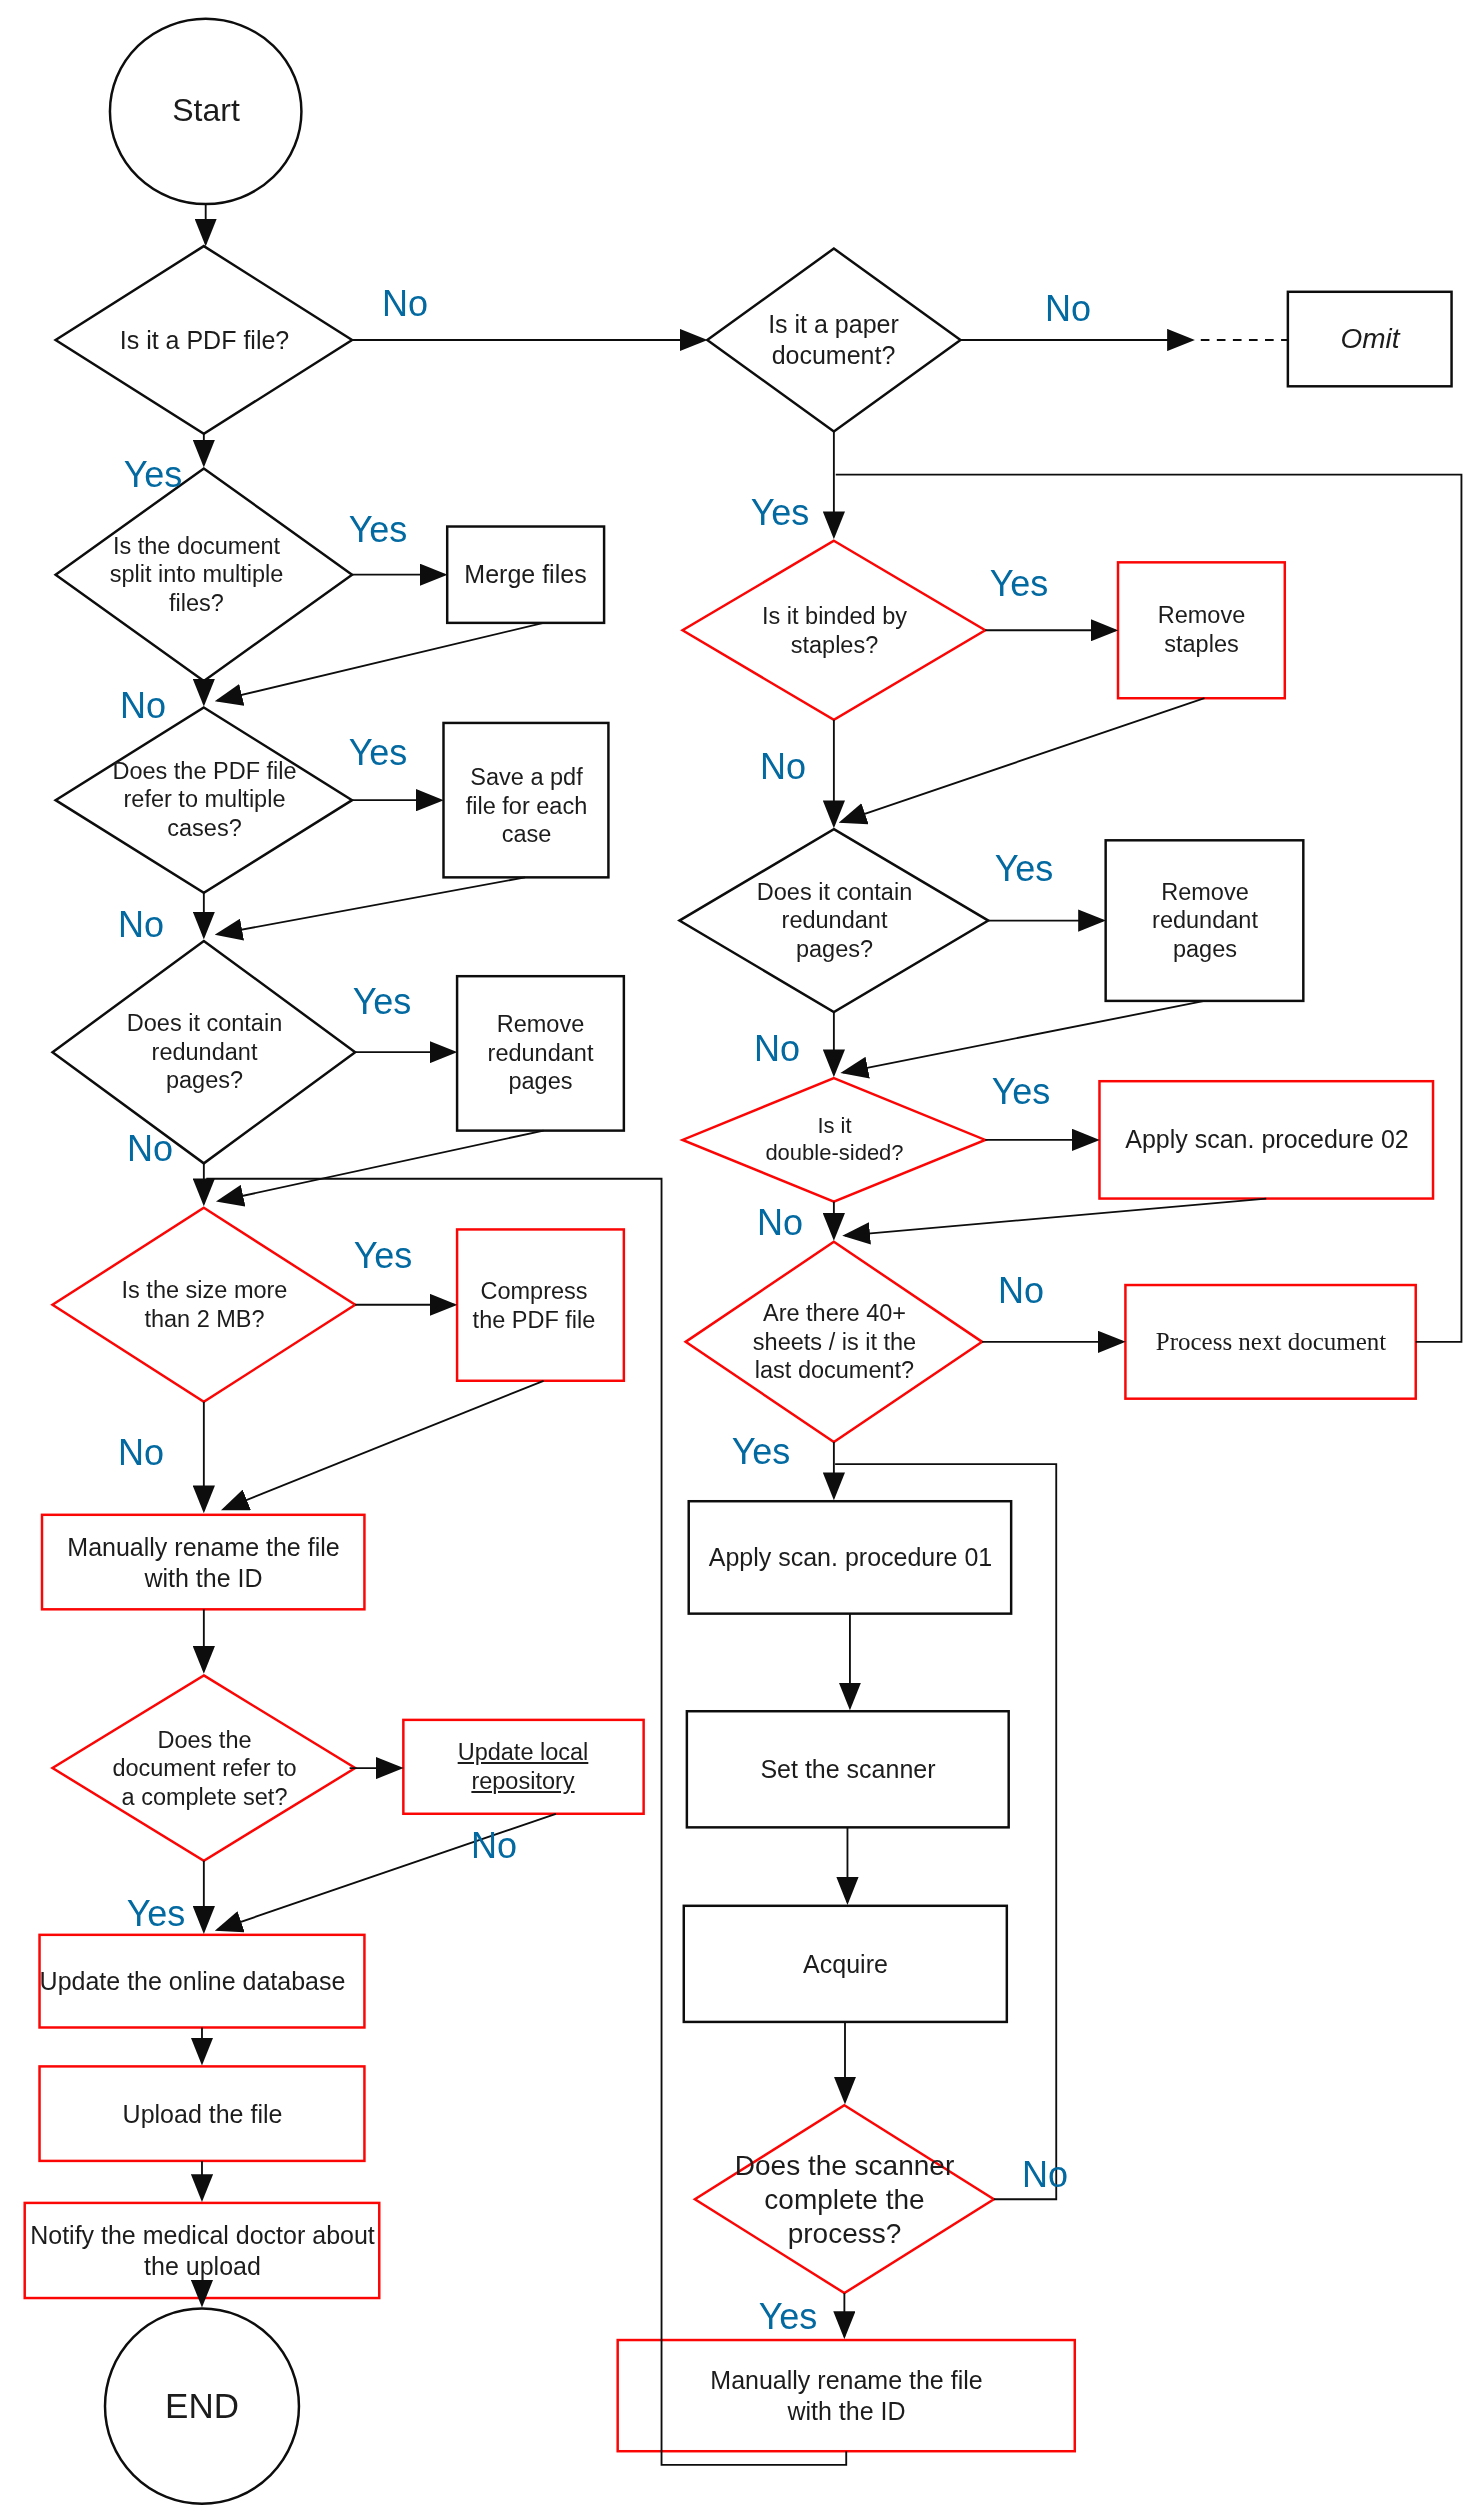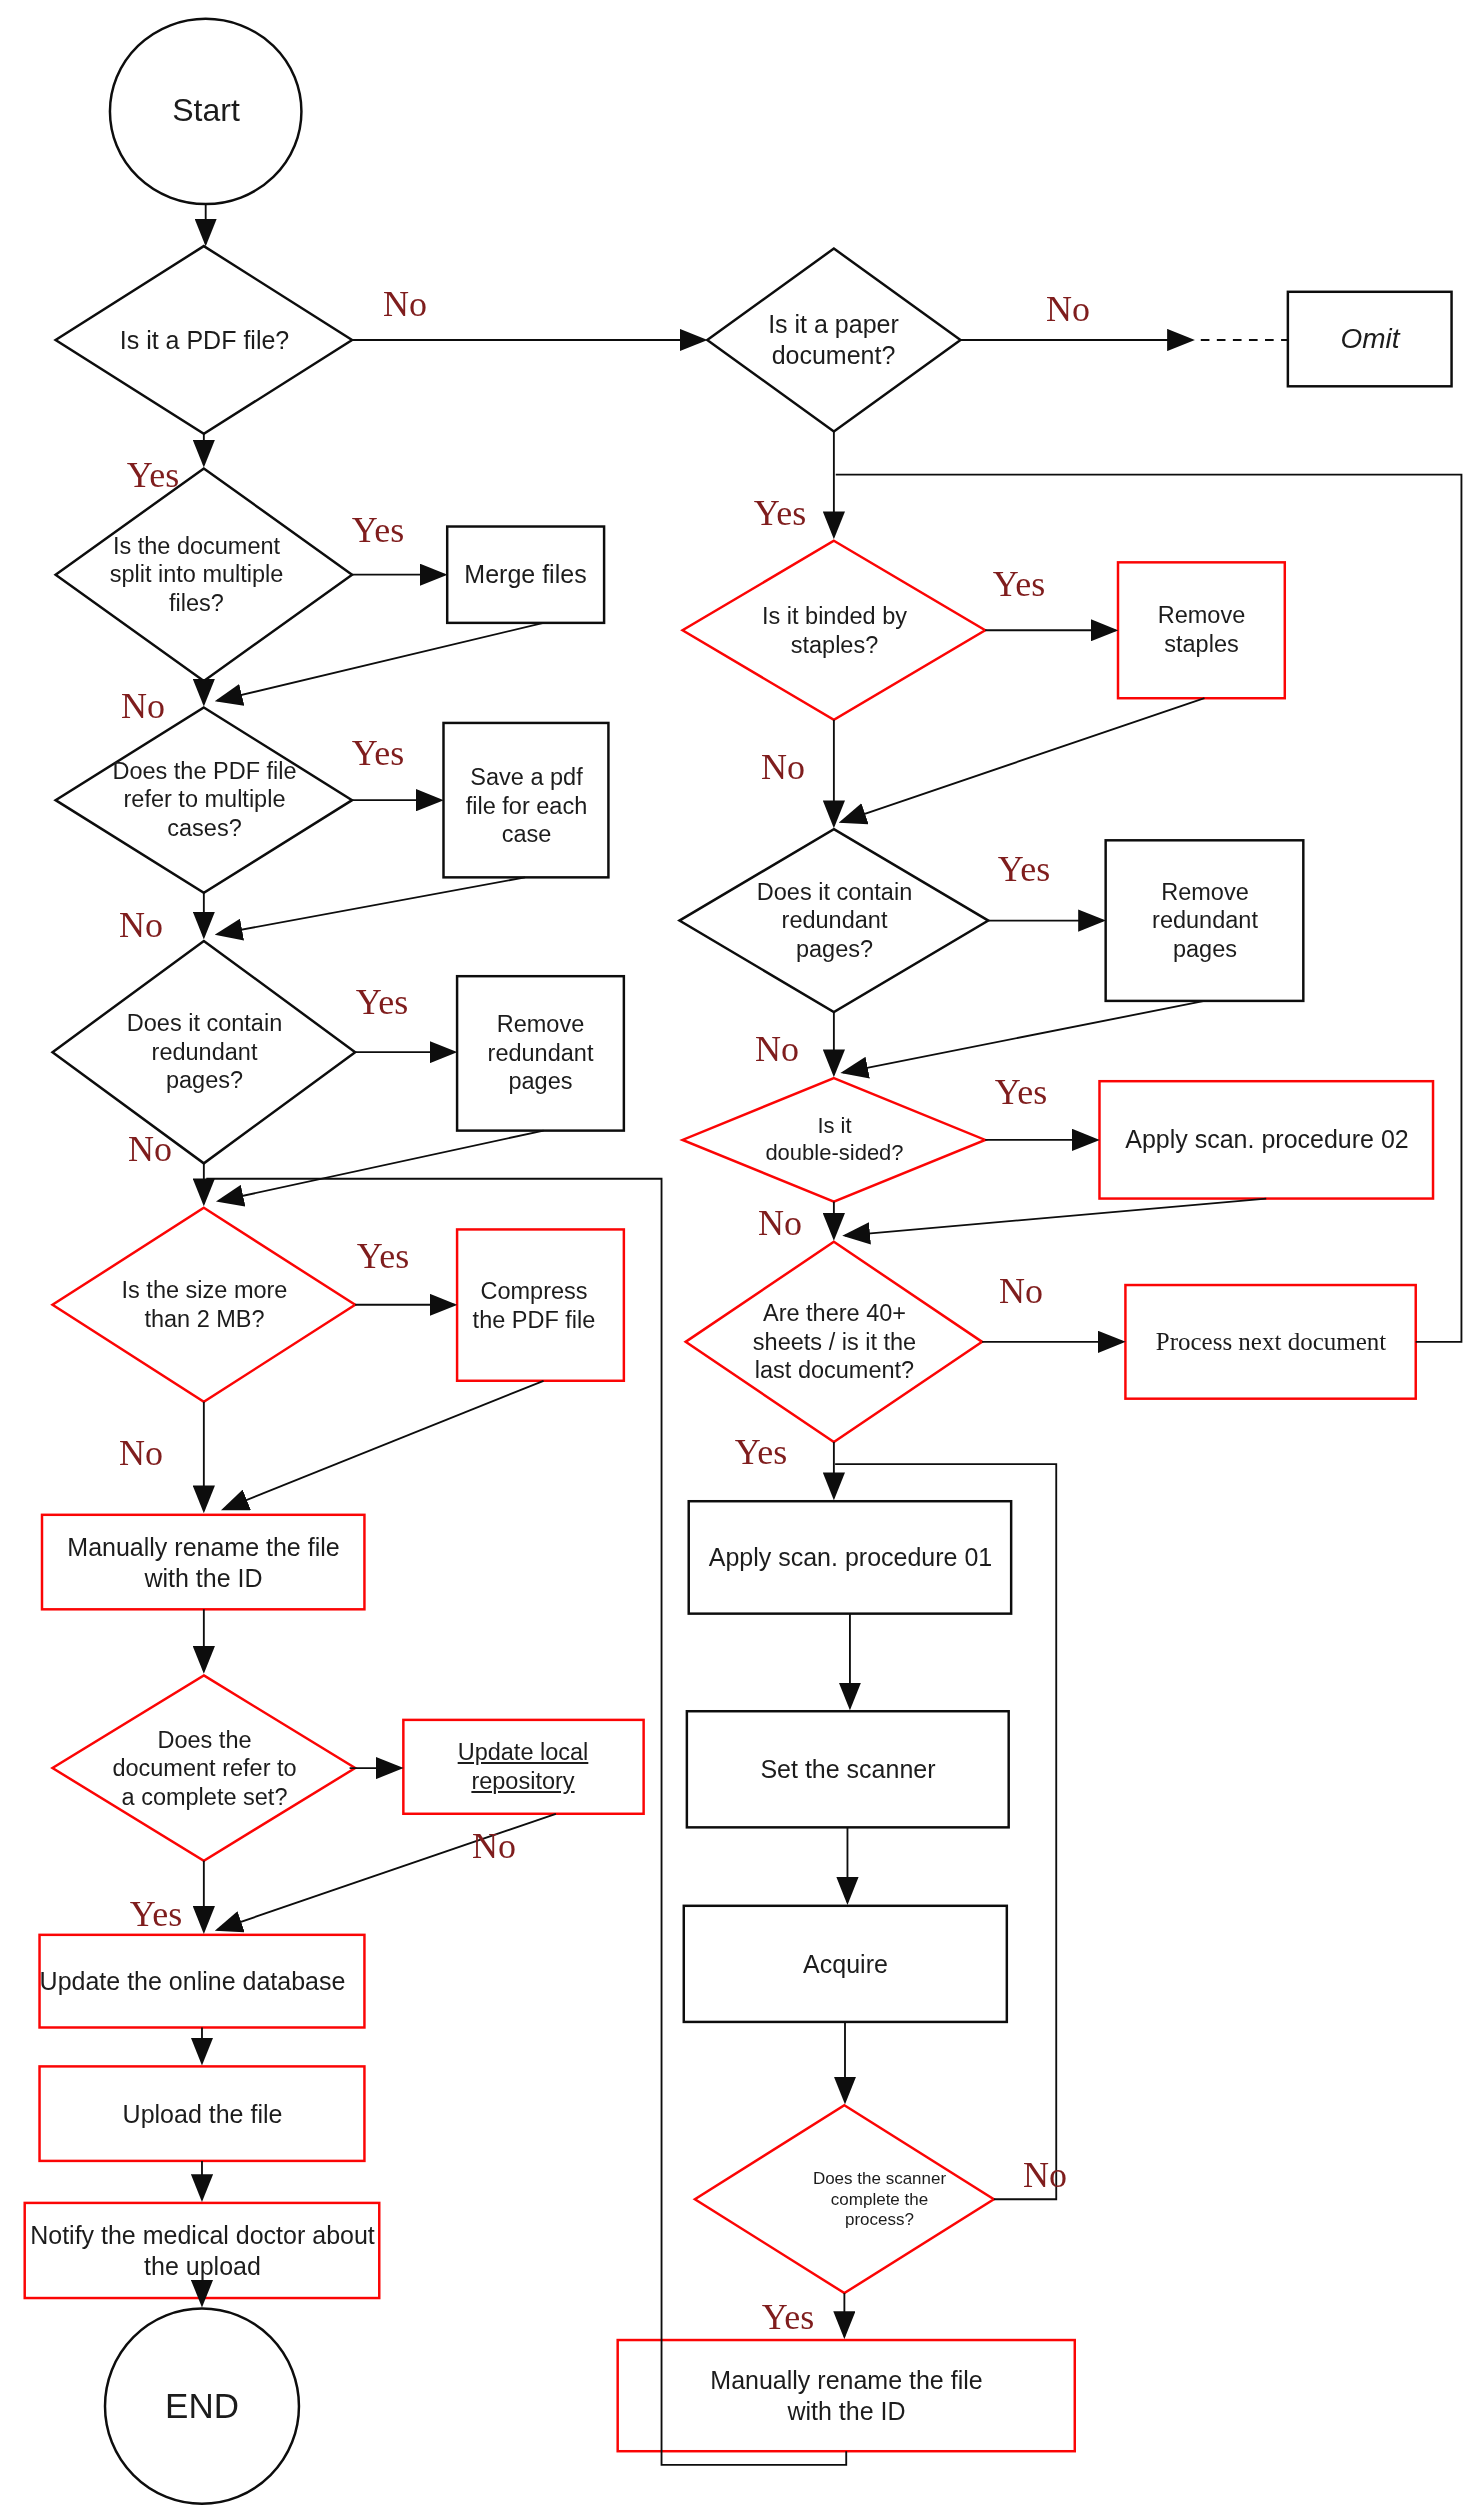--- a/index.html
+++ b/index.html
@@ -3,22 +3,22 @@
 <meta charset="utf-8">
 <style>
   html,body{margin:0;padding:0;background:#ffffff;}
   #stage{position:relative;width:1467px;height:2512px;background:#ffffff;overflow:hidden;
          font-family:"Liberation Sans","DejaVu Sans",sans-serif;}
   #edges-svg{position:absolute;left:0;top:0;width:1467px;height:2512px;}
   .node-label{position:absolute;display:flex;align-items:center;justify-content:center;
               text-align:center;color:#1c1c1c;line-height:1.22;white-space:pre-line;
               pointer-events:none;}
   .node-label.italic{font-style:italic;}
-  .edge-label{position:absolute;transform:translate(-50%,-50%);color:#7f1d1d;
-              font-size:36px;line-height:1;white-space:nowrap;pointer-events:none;font-family:Liberation Serif, serif;}
+  .edge-label{position:absolute;transform:translate(-50%,-50%);color:#0369a1;
+              font-size:36px;line-height:1;white-space:nowrap;pointer-events:none;}
 </style>
 </head>
 <body>
 
 <div id="stage">
   <svg id="edges-svg" viewBox="0 0 2375 4066" xmlns="http://www.w3.org/2000/svg">
       <defs>
         <marker id="arr" viewBox="0 0 10 8" refX="9" refY="4" markerWidth="15" markerHeight="12" orient="auto-start-reverse">
           <path d="M0,0 L10,4 L0,8 z" fill="#0d0d0d"></path>
         </marker>
@@ -150,21 +150,21 @@
       <div class="node-label" style="left: 683px; top: 1078px; width: 303px; height: 124px; font-size: 22px;">Is it
 double-sided?</div>
       <div class="node-label" style="left: 1100px; top: 1081px; width: 334px; height: 117px; font-size: 25px;">Apply scan. procedure 02</div>
       <div class="node-label" style="left: 686px; top: 1242px; width: 297px; height: 200px; font-size: 23.5px;">Are there 40+
 sheets / is it the
 last document?</div>
       <div class="node-label" style="left: 1126px; top: 1285px; width: 290px; height: 114px; font-size: 25px; font-family: Liberation Serif, serif;">Process next document</div>
       <div class="node-label" style="left: 689px; top: 1501px; width: 323px; height: 112px; font-size: 25px;">Apply scan. procedure 01</div>
       <div class="node-label" style="left: 687px; top: 1711px; width: 322px; height: 116px; font-size: 25px;">Set the scanner</div>
       <div class="node-label" style="left: 684px; top: 1906px; width: 323px; height: 116px; font-size: 25px;">Acquire</div>
-      <div class="node-label" style="left: 730px; top: 2106px; width: 299px; height: 188px; font-size: 17px;">Does the scanner
+      <div class="node-label" style="left: 695px; top: 2106px; width: 299px; height: 188px; font-size: 28px;">Does the scanner
 complete the
 process?</div>
       <div class="node-label" style="left: 618px; top: 2340px; width: 457px; height: 111px; font-size: 25px;">Manually rename the file
 with the ID</div>
       <div class="edge-label" style="left: 405px; top: 304px;">No</div>
       <div class="edge-label" style="left: 153px; top: 475px;">Yes</div>
       <div class="edge-label" style="left: 378px; top: 530px;">Yes</div>
       <div class="edge-label" style="left: 143px; top: 706px;">No</div>
       <div class="edge-label" style="left: 378px; top: 753px;">Yes</div>
       <div class="edge-label" style="left: 141px; top: 925px;">No</div>

